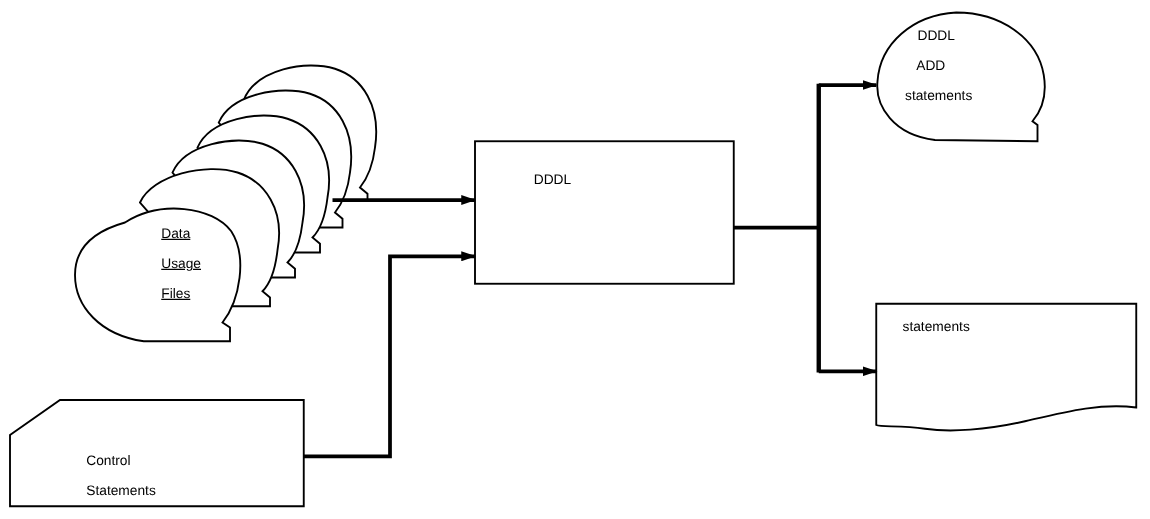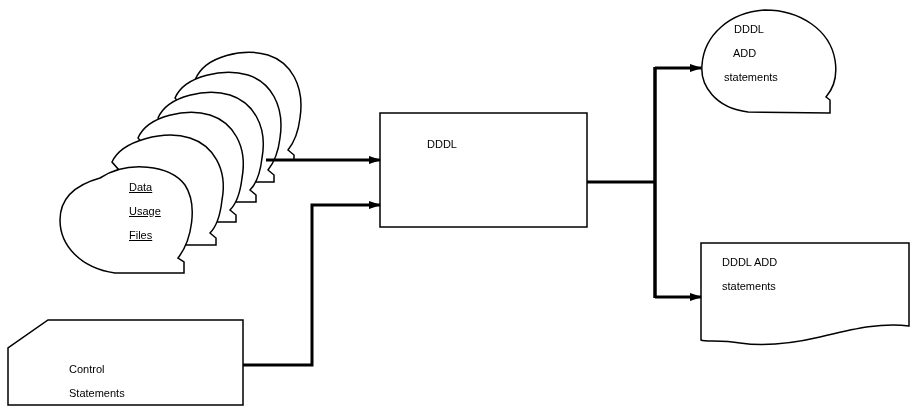--- a/index.html
+++ b/index.html
@@ -57,15 +57,14 @@
   <div>DDDL</div>
 </div>
 
 <div class="label" style="left:724px; top:17px;">
   <div style="padding-left:10px;">DDDL</div>
   <div style="padding-left:9px;">ADD</div>
   <div>statements</div>
 </div>
 
 <div class="label" style="left:722px; top:250px;">
-  <div>DDDL ADD</div>
   <div>statements</div>
 </div>
 
 </body></html>

